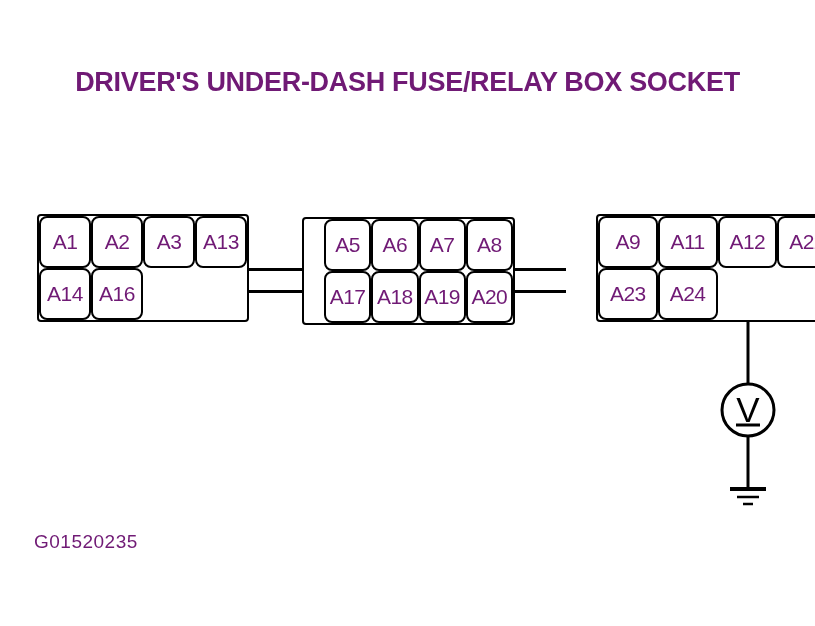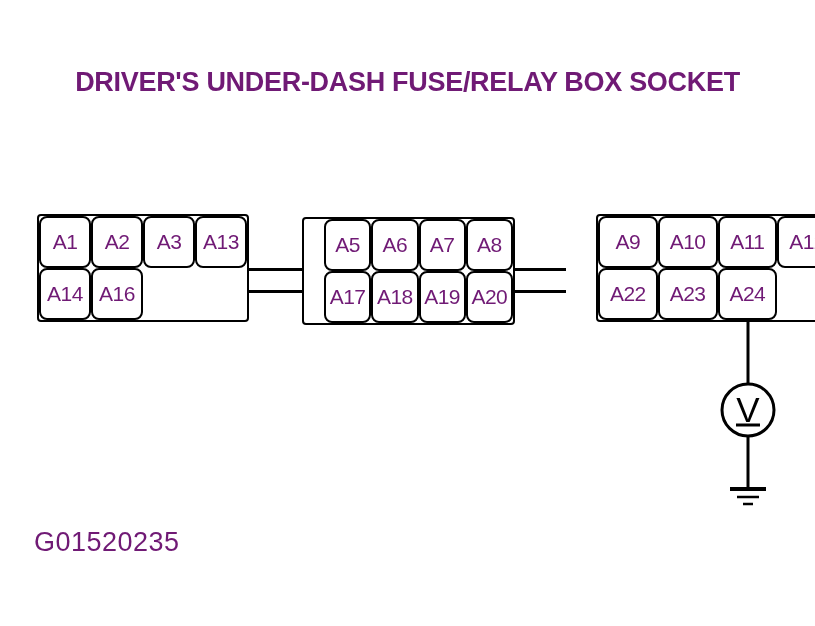--- a/index.html
+++ b/index.html
@@ -27,21 +27,21 @@
     font-size:21px; letter-spacing:-0.5px; background:#fff;
   }
   .wire-h { position:absolute; height:3px; background:#000; }
   #wire-1-upper { left:247px; top:268px; width:57px; }
   #wire-1-lower { left:247px; top:290px; width:57px; }
   #wire-2-upper { left:513px; top:268px; width:53px; }
   #wire-2-lower { left:513px; top:290px; width:53px; }
   .meter-svg { position:absolute; left:690px; top:318px; }
   .figure-id {
     position:absolute; left:34px; top:528px;
-    font-size:27px; line-height:28px; letter-spacing:0.5px;
+    font-size:19px; line-height:28px; letter-spacing:0.5px;
   }
 </style>
 </head>
 <body>
 
 <div class="canvas">
 
   <div class="title">DRIVER'S UNDER-DASH FUSE/RELAY BOX SOCKET</div>
 
   <div class="socket-block" id="block-1">
@@ -57,21 +57,20 @@
       <div class="socket-cell">A6</div>
       <div class="socket-cell">A7</div>
       <div class="socket-cell">A8</div>
       <div class="socket-cell">A17</div>
       <div class="socket-cell">A18</div>
       <div class="socket-cell">A19</div>
       <div class="socket-cell">A20</div>
     </div>
   <div class="socket-block" id="block-3">
       <div class="socket-cell">A9</div>
-      <div class="socket-cell">A10</div>
       <div class="socket-cell">A11</div>
       <div class="socket-cell">A12</div>
       <div class="socket-cell">A22</div>
       <div class="socket-cell">A23</div>
       <div class="socket-cell">A24</div>
     </div>
 
   <div class="wire-h" id="wire-1-upper"></div>
   <div class="wire-h" id="wire-1-lower"></div>
   <div class="wire-h" id="wire-2-upper"></div>

